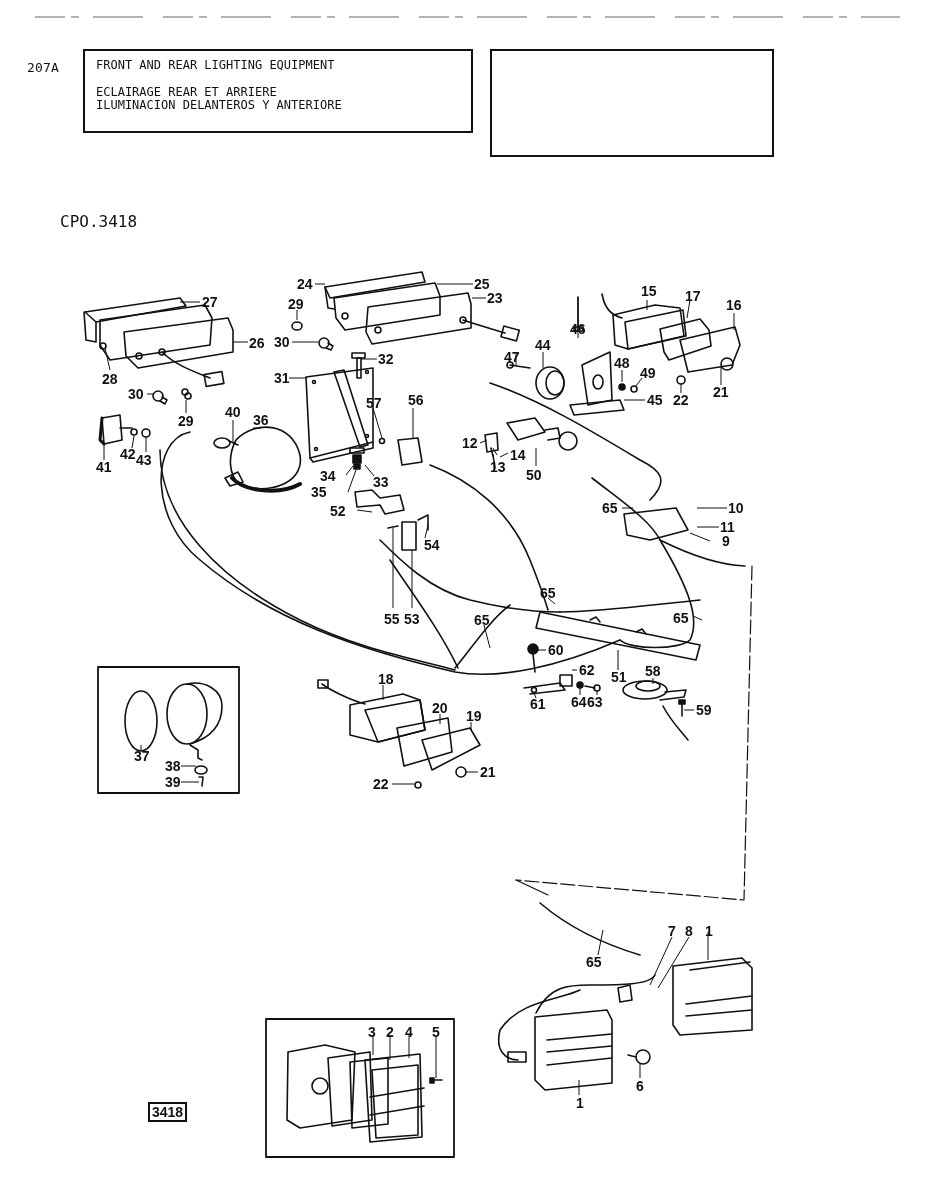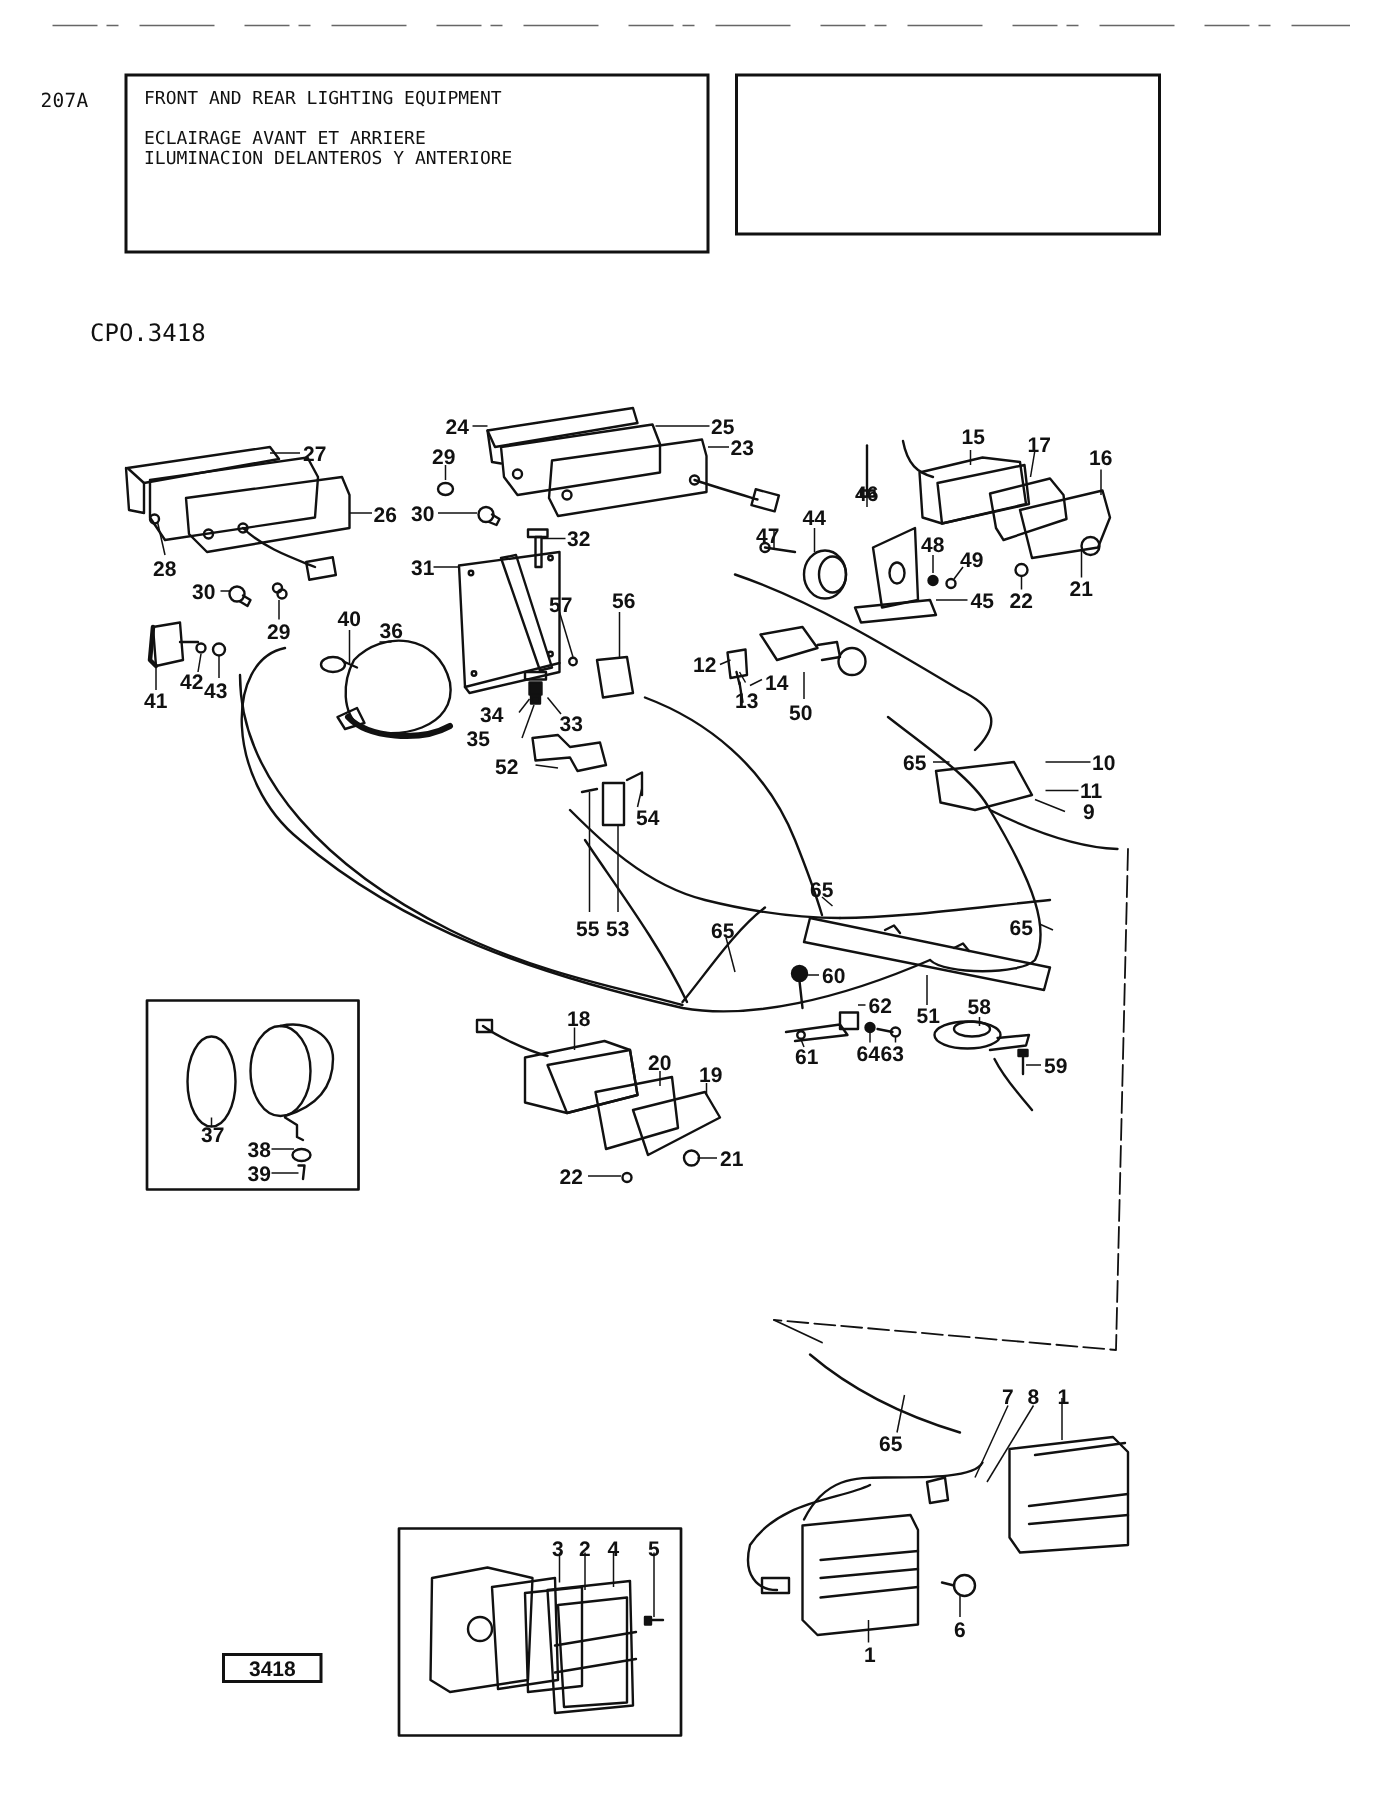--- a/index.html
+++ b/index.html
@@ -1,41 +1,41 @@
 <!DOCTYPE html>
 <html><head>
 <meta charset="utf-8">
 <style>
   html, body { margin:0; padding:0; background:#ffffff; }
   body { width:925px; height:1200px; position:relative; overflow:hidden; font-family:"DejaVu Sans Mono", monospace; color:#111; }
   .page-num { position:absolute; left:27px; top:60px; font-size:13px; letter-spacing:0.2px; }
-  .title-box { position:absolute; left:83px; top:49px; width:390px; height:120px; border:2px solid #111; box-sizing:border-box; padding:8px 0 0 11px; font-size:12px; line-height:13.6px; }
+  .title-box { position:absolute; left:83px; top:49px; width:390px; height:84px; border:2px solid #111; box-sizing:border-box; padding:8px 0 0 11px; font-size:12px; line-height:13.6px; }
   .title-box .main { margin-bottom:13px; }
   .title-box .line { white-space:nowrap; }
   .empty-box { position:absolute; left:490px; top:49px; width:284px; height:108px; border:2px solid #111; box-sizing:border-box; }
   .ref { position:absolute; left:60px; top:212px; font-size:16px; }
   .topline { position:absolute; left:0; top:3px; width:925px; height:2px; }
   svg.diagram { position:absolute; left:0; top:0; }
   .callout { font-family:"Liberation Sans", sans-serif; font-size:14px; font-weight:bold; fill:#111; }
-  .stamp { position:absolute; left:148px; top:1102px; border:2px solid #111; font-family:"Liberation Sans", sans-serif; font-weight:bold; font-size:14px; padding:0 16px; line-height:16px; }
+  .stamp { position:absolute; left:148px; top:1102px; border:2px solid #111; font-family:"Liberation Sans", sans-serif; font-weight:bold; font-size:14px; padding:0 2px; line-height:16px; }
 </style>
 </head>
 <body>
 
 <div class="topline">
   <svg width="925" height="2">
       <line x1="35" y1="1" x2="900" y2="1" stroke="#666" stroke-width="1" stroke-dasharray="30 6 8 14 50 20"></line>
     </svg>
 </div>
 
 <div class="page-num">207A</div>
 
 <div class="title-box">
   <div class="line main">FRONT AND REAR LIGHTING EQUIPMENT</div>
-  <div class="line">ECLAIRAGE AVANT ET ARRIERE</div>
+  <div class="line">ECLAIRAGE REAR ET ARRIERE</div>
   <div class="line">ILUMINACION DELANTEROS Y ANTERIORE</div>
 </div>
 
 <div class="empty-box"></div>
 
 <div class="ref">CPO.3418</div>
 
 <svg class="diagram" width="925" height="1200" viewBox="0 0 925 1200">
   <g fill="none" stroke="#111" stroke-width="1.6" stroke-linejoin="round" stroke-linecap="round">
 

